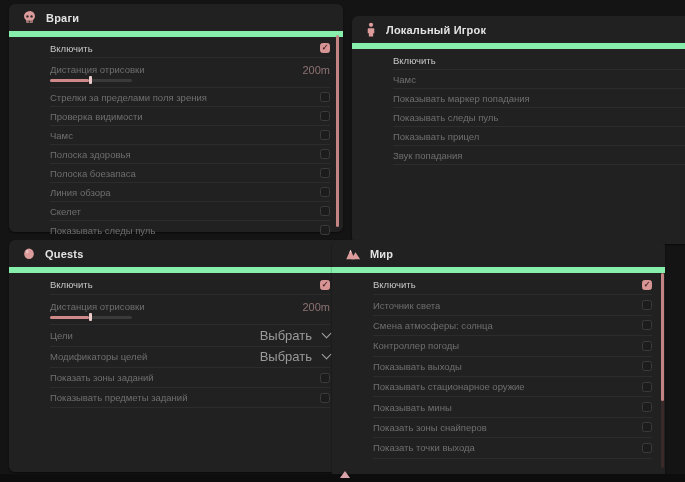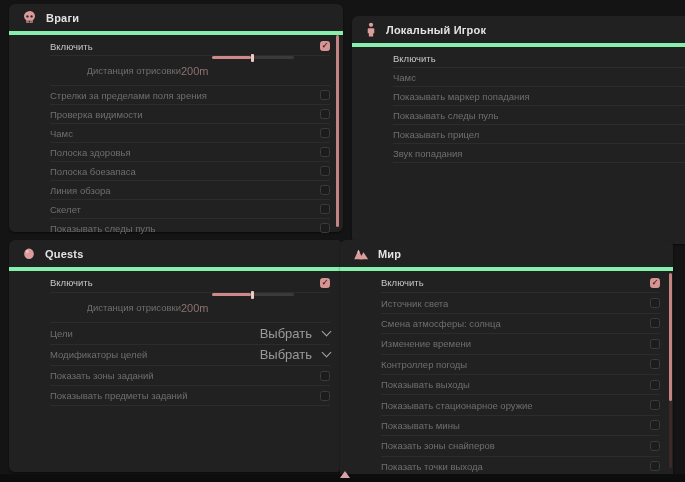--- a/index.html
+++ b/index.html
@@ -2,38 +2,38 @@
 <html><head>
 <meta charset="utf-8">
 <style>
   html,body{margin:0;padding:0;background:#0d0d0d;}
   .screen{position:relative;width:685px;height:482px;background:#141414;overflow:hidden;
           font-family:"Liberation Sans",sans-serif;}
   .panel{position:absolute;background:#212121;border-radius:6px;box-shadow:0 1px 2px rgba(0,0,0,.5);}
   .p0{left:9px;top:4px;width:334px;height:228px;}
   .p1{left:352px;top:16px;width:398px;height:228px;}
   .p2{left:9px;top:240px;width:334px;height:232px;}
-  .p3{left:340px;top:240px;width:333px;height:234px;border-bottom-left-radius:0;border-bottom-right-radius:0;}
+  .p3{left:332px;top:240px;width:333px;height:234px;border-bottom-left-radius:0;border-bottom-right-radius:0;}
   .panel-header{height:27px;display:flex;align-items:center;gap:9px;padding:0 13px;
-                border-bottom:4px solid #86efac;}
+                border-bottom:6px solid #86efac;}
   .panel-title{font-size:11px;font-weight:bold;color:#e3e3e3;margin:0;letter-spacing:.2px;}
   .panel-icon{display:flex;align-items:center;}
   .panel-body{position:relative;height:calc(100% - 31px);padding:2px 13px 0 13px;overflow:hidden;}
   .row{display:flex;align-items:center;justify-content:space-between;
        border-bottom:1px solid rgba(255,255,255,.05);box-sizing:border-box;margin-left:28px;}
   .row-checkbox{height:19px;}
   .p2 .row-checkbox{height:20px;}
   .p3 .row-checkbox{height:20.4px;}
   .row-label{font-size:9.5px;color:#6f6f6f;white-space:nowrap;overflow:hidden;}
   .row-label.bright{color:#c7c7c7;}
   .cb{width:10px;height:10px;min-width:10px;border-radius:2.5px;background:#1c1c1c;
       border:1px solid #3b3b3b;display:flex;align-items:center;justify-content:center;
       font-size:8px;line-height:1;color:transparent;box-sizing:border-box;}
   .cb.checked{background:#d69494;border-color:#d69494;color:#4a2424;font-weight:bold;}
-  .row-slider{height:30px;align-items:stretch;justify-content:center;
+  .row-slider{height:30px;flex-direction:column;align-items:stretch;justify-content:center;
               gap:3px;border-bottom:1px solid rgba(255,255,255,.05);}
   .slider-top{display:flex;justify-content:space-between;align-items:center;}
   .slider-value{font-size:11px;color:#8d7272;}
   .slider-track{position:relative;width:82px;height:3px;background:#3a3a3a;border-radius:2px;}
   .slider-fill{position:absolute;left:0;top:0;bottom:0;background:#cf8989;border-radius:2px;}
   .slider-handle{position:absolute;top:-2.5px;width:3px;height:8px;background:#ecc9c9;border-radius:1px;}
   .row-dropdown{height:21.5px;}
   .dd{display:flex;align-items:center;gap:11px;cursor:default;}
   .dd-value{font-size:13px;color:#9a9a9a;}
   .chev{width:6px;height:6px;border-right:1.4px solid #a5a5a5;border-bottom:1.4px solid #a5a5a5;
@@ -265,26 +265,20 @@
             <span></span>
           </span>
   </div>
         <div class="row row-checkbox">
     <span class="row-label">Смена атмосферы: солнца</span>
     <span class="cb">
             <span></span>
           </span>
   </div>
         <div class="row row-checkbox">
-    <span class="row-label">Изменение времени</span>
-    <span class="cb">
-            <span></span>
-          </span>
-  </div>
-        <div class="row row-checkbox">
     <span class="row-label">Контроллер погоды</span>
     <span class="cb">
             <span></span>
           </span>
   </div>
         <div class="row row-checkbox">
     <span class="row-label">Показывать выходы</span>
     <span class="cb">
             <span></span>
           </span>

